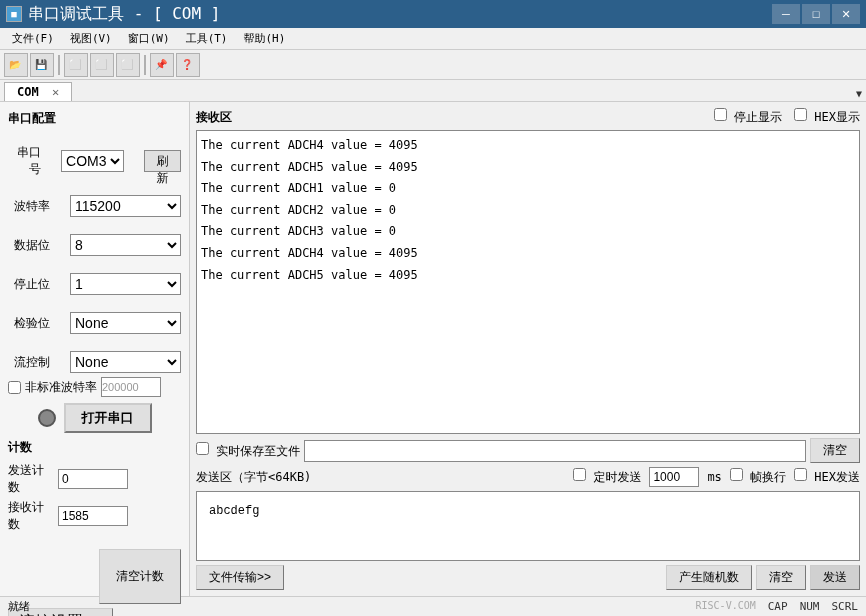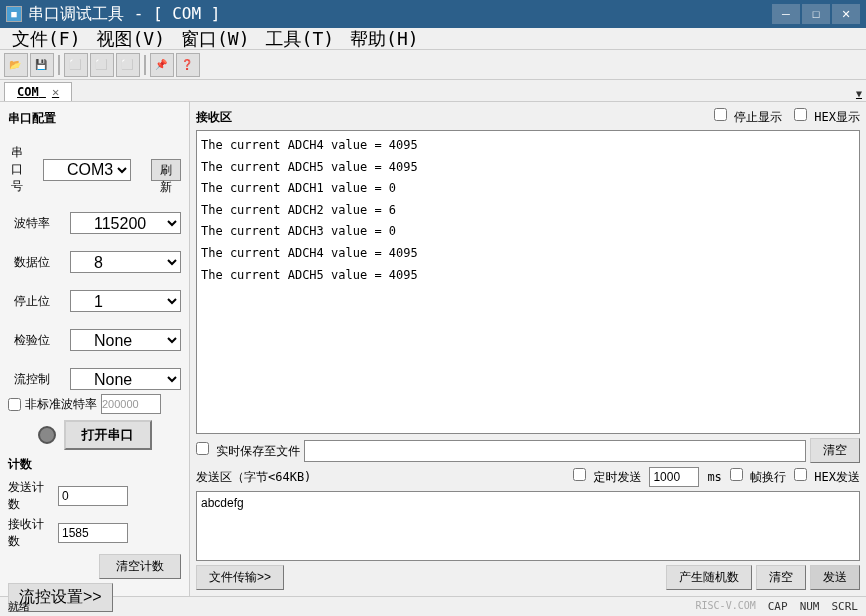--- a/index.html
+++ b/index.html
@@ -54,21 +54,21 @@
       background: #f0f0f0;
       height: 22px;
       display: flex;
       align-items: center;
       border-bottom: 1px solid #ccc;
       padding: 0 4px;
     }
     .menu-item {
       padding: 2px 8px;
       cursor: pointer;
-      font-size: 18px;
+      font-size: 11px;
     }
 
     
     .toolbar {
       background: #f0f0f0;
       height: 30px;
       display: flex;
       align-items: center;
       border-bottom: 1px solid #ccc;
       padding: 0 4px;
@@ -89,21 +89,20 @@
     }
 
     
     .tab-bar {
       background: #f0f0f0;
       height: 22px;
       display: flex;
       align-items: flex-end;
       border-bottom: 1px solid #ccc;
       padding-left: 4px;
-      text-decoration: underline;
     }
     .tab {
       padding: 2px 12px;
       background: #dde8f0;
       border: 1px solid #b0b0b0;
       border-bottom: none;
       cursor: pointer;
       font-size: 12px;
       margin-right: 2px;
     }
@@ -152,24 +151,23 @@
       margin-top: 17px;
     }
     .form-label {
       width: 42px;
       font-size: 12px;
       text-align: right;
     }
     .form-select {
       flex: 1;
       height: 22px;
-      font-size: 16px;
+      font-size: 14px;
       border: 1px solid #888;
       background: white;
-      padding-left: 19px;
     }
     .form-btn {
       padding: 2px 8px;
       height: 22px;
       font-size: 12px;
       background: #e0e0e0;
       border: 1px solid #888;
       cursor: pointer;
     }
     .checkbox-row {
@@ -209,22 +207,22 @@
     .count-label { width: 46px; font-size: 12px; }
     .count-input {
       width: 70px;
       height: 20px;
       font-size: 12px;
       border: 1px solid #888;
       background: white;
       padding: 1px 3px;
     }
     .clear-btn {
-      margin-top: 4px;
-      padding: 3px 16px;
+      margin-top: 16px;
+      padding: 18px 16px;
       font-size: 12px;
       background: #e0e0e0;
       border: 1px outset #ccc;
       cursor: pointer;
       display: block;
       margin-left: auto;
       margin-right: 0;
     }
     .flow-btn {
       margin-top: 4px;
@@ -309,22 +307,22 @@
       height: 20px;
       border: 1px solid #888;
       font-size: 12px;
       padding: 1px 3px;
     }
     .send-area {
       height: 70px;
       border: 1px solid #888;
       background: white;
       margin-top: 4px;
-      padding: 4px;
-      font-family: Liberation Sans, sans-serif;
+      padding: 12px;
+      font-family: Liberation Mono, monospace;
       font-size: 12px;
       resize: none;
       overflow-y: auto;
     }
     .send-footer {
       display: flex;
       align-items: center;
       margin-top: 4px;
       gap: 4px;
     }
@@ -484,21 +482,21 @@
       </div>
     </div>
 
     <div class="recv-area" id="recv-area">
         <p class="recv-line">The current ADCH4 value = 4095</p>
         <p class="recv-line"></p>
         <p class="recv-line">The current ADCH5 value = 4095</p>
         <p class="recv-line"></p>
         <p class="recv-line">The current ADCH1 value = 0</p>
         <p class="recv-line"></p>
-        <p class="recv-line">The current ADCH2 value = 6</p>
+        <p class="recv-line">The current ADCH2 value = 0</p>
         <p class="recv-line"></p>
         <p class="recv-line">The current ADCH3 value = 0</p>
         <p class="recv-line"></p>
         <p class="recv-line">The current ADCH4 value = 4095</p>
         <p class="recv-line"></p>
         <p class="recv-line">The current ADCH5 value = 4095</p>
       </div>
 
     <div class="save-row">
       <label>

